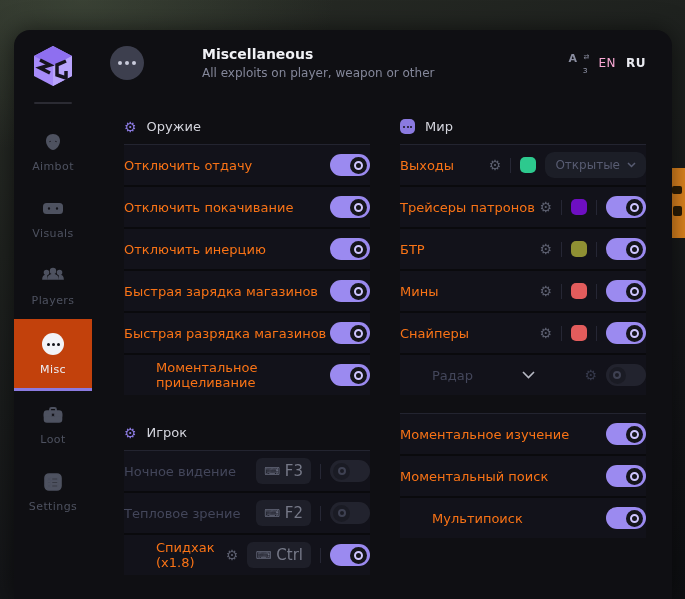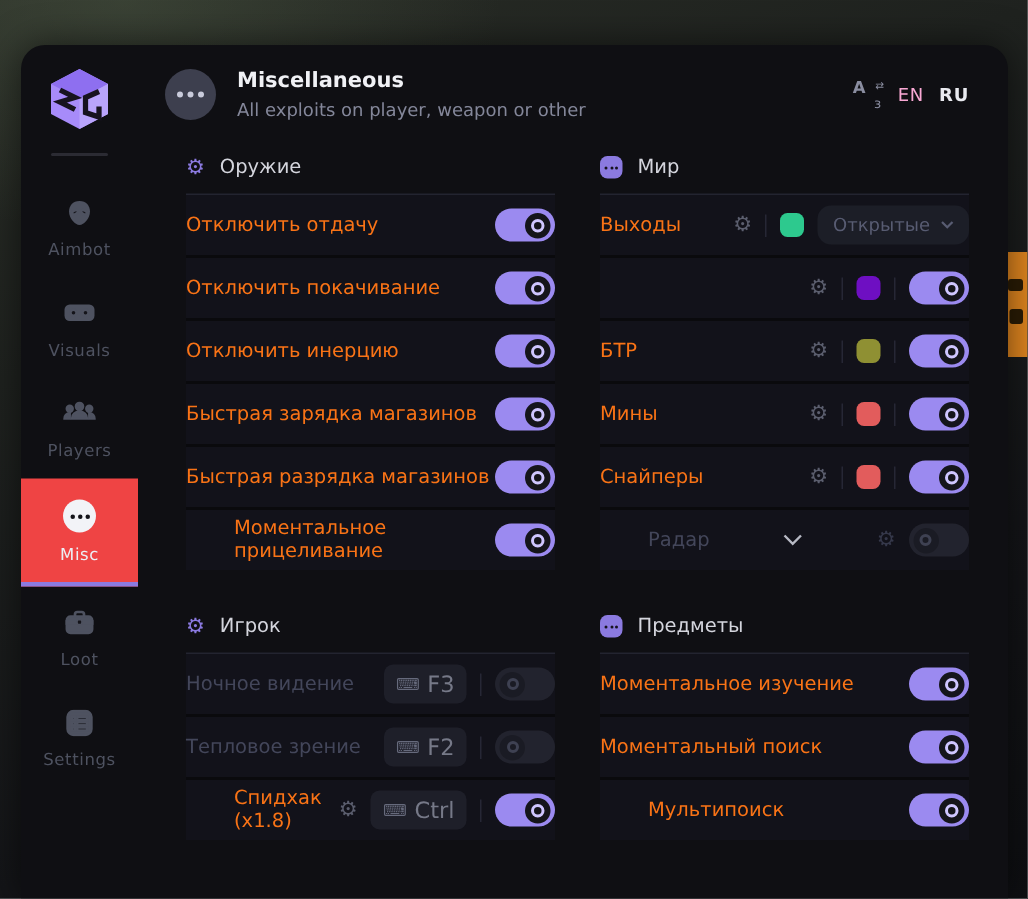--- a/index.html
+++ b/index.html
@@ -22,30 +22,30 @@
     box-shadow:0 0 24px rgba(0,0,0,.55);
   }
   
   .sidebar{width:78px;flex:0 0 78px;display:flex;flex-direction:column;align-items:center;padding-top:14px;}
   .logo{width:42px;height:44px;margin-bottom:14px;}
   .logo-sep{width:38px;height:2px;background:#2b2b33;border-radius:1px;margin-bottom:14px;}
   .nav-item{width:78px;padding:14px 0 12px;display:flex;flex-direction:column;align-items:center;gap:8px;cursor:pointer;}
   .nav-item .nicon{width:22px;height:20px;display:flex;align-items:center;justify-content:center;}
   .nav-item .nlabel{font-size:11px;letter-spacing:.4px;color:#4e5260;}
   .nav-item svg{stroke:#4e5260;fill:none;stroke-width:1.6;}
-  .nav-item.active{background:#ef4444;border-bottom:3px solid #8b7ae0;}
+  .nav-item.active{background:#c2410c;border-bottom:3px solid #8b7ae0;}
   .nav-item.active .nlabel{color:#eceef4;}
   .misc-dot-icon{width:22px;height:22px;border-radius:50%;background:#474a58;display:flex;align-items:center;justify-content:center;gap:2px;}
   .nav-item.active .misc-dot-icon{background:#f2f3f7;}
   .misc-dot-icon i{width:3px;height:3px;border-radius:50%;background:#14141a;display:block;}
   .nav-item:not(.active) .misc-dot-icon i{background:#14141a;}
 
   
   .main{flex:1;padding:16px 26px 0 18px;overflow:hidden;}
-  .hdr{display:flex;align-items:center;margin-bottom:12px;}
+  .hdr{display:flex;align-items:center;margin-bottom:27px;gap:44px;}
   .hdr-avatar{width:34px;height:34px;border-radius:50%;background:#3d3f4e;display:flex;align-items:center;justify-content:center;gap:3px;margin-right:14px;}
   .hdr-avatar i{width:4px;height:4px;border-radius:50%;background:#c9cbdb;display:block;}
   .hdr-title{font-size:14px;font-weight:bold;color:#f0f1f5;line-height:1.25;}
   .hdr-sub{font-size:12px;color:#84879a;margin-top:2px;}
   .hdr-right{margin-left:auto;display:flex;align-items:center;gap:10px;}
   .xlate{width:20px;height:18px;position:relative;color:#8a8da0;}
   .xlate .xa{position:absolute;left:0;top:-2px;font-size:11px;font-weight:bold;}
   .xlate .xz{position:absolute;right:1px;bottom:-3px;font-size:9px;}
   .xlate .xarr{position:absolute;right:-1px;top:-1px;font-size:7px;}
   .lang{font-size:12px;letter-spacing:.5px;cursor:pointer;}
@@ -339,20 +339,21 @@
                 <span class="swatch" style="background:#2dc98e"></span>
                 <div class="dropdown">
                   <span class="dlabel">Открытые</span>
                   <svg class="chev" width="9" height="6" viewBox="0 0 9 6">
                       <polyline points="1,1 4.5,4.5 8,1" stroke="#585c72" stroke-width="1.5" fill="none"></polyline>
                     </svg>
                 </div>
               </div>
             </div>
             <div class="row">
+              <span class="rlabel">Трейсеры патронов</span>
               <div class="controls">
                 <span class="gear">⚙</span>
                 <div class="vsep"></div>
                 <span class="swatch" style="background:#6e0fc2"></span>
                 <div class="vsep"></div>
                 <div class="toggle on">
                     <div class="knob"></div>
                   </div>
               </div>
             </div>
@@ -403,28 +404,20 @@
                 <span class="gear">⚙</span>
                 <div class="toggle off">
                     <div class="knob"></div>
                   </div>
               </div>
             </div>
           </div>
         </div>
 
         <div class="section">
-          <div class="sec-head">
-            <span class="sec-chip">
-                <i></i>
-                <i></i>
-                <i></i>
-              </span>
-            <span class="sec-title">Предметы</span>
-          </div>
           <div class="sec-rule"></div>
           <div class="rows">
             <div class="row">
               <span class="rlabel">Моментальное изучение</span>
               <div class="controls">
                   <div class="toggle on">
                     <div class="knob"></div>
                   </div>
                 </div>
             </div>

